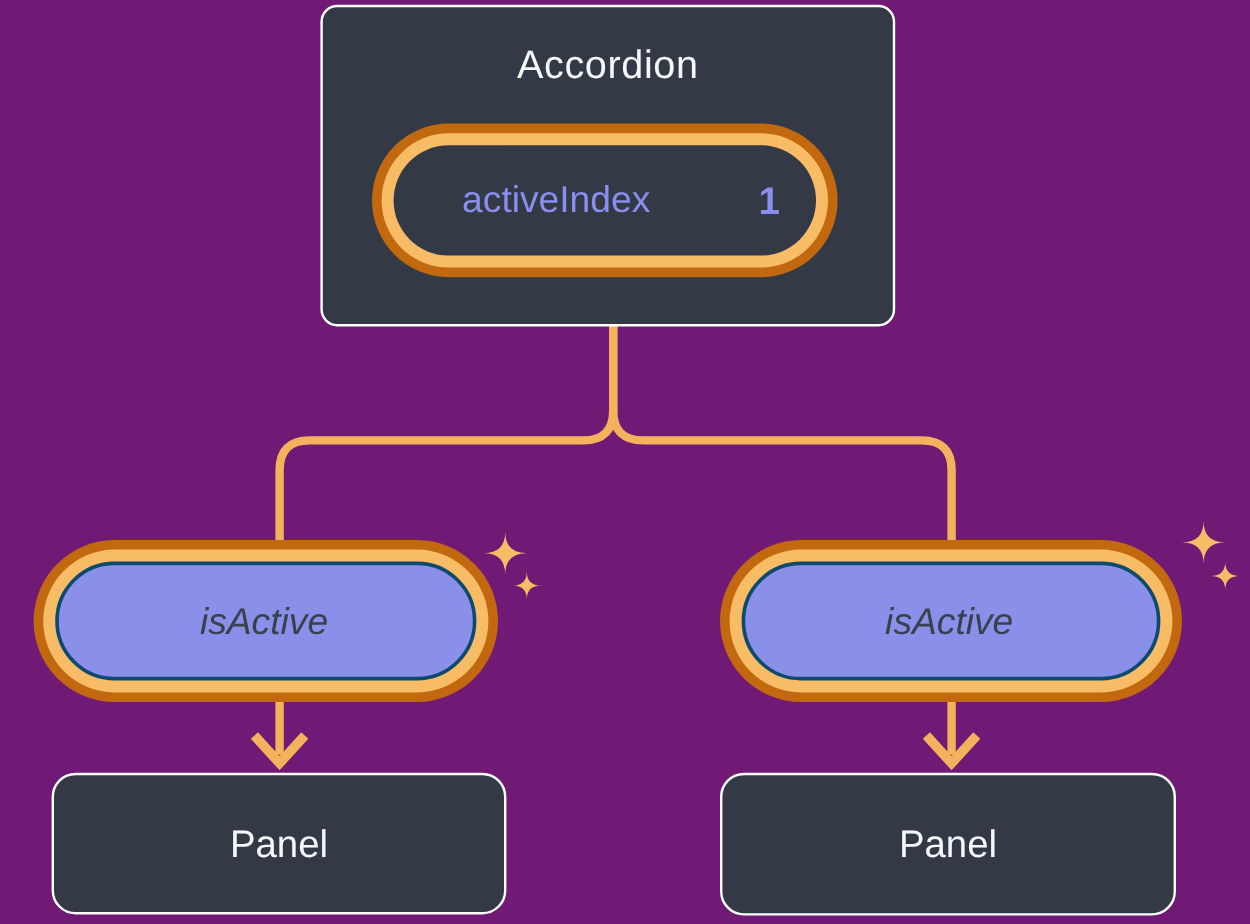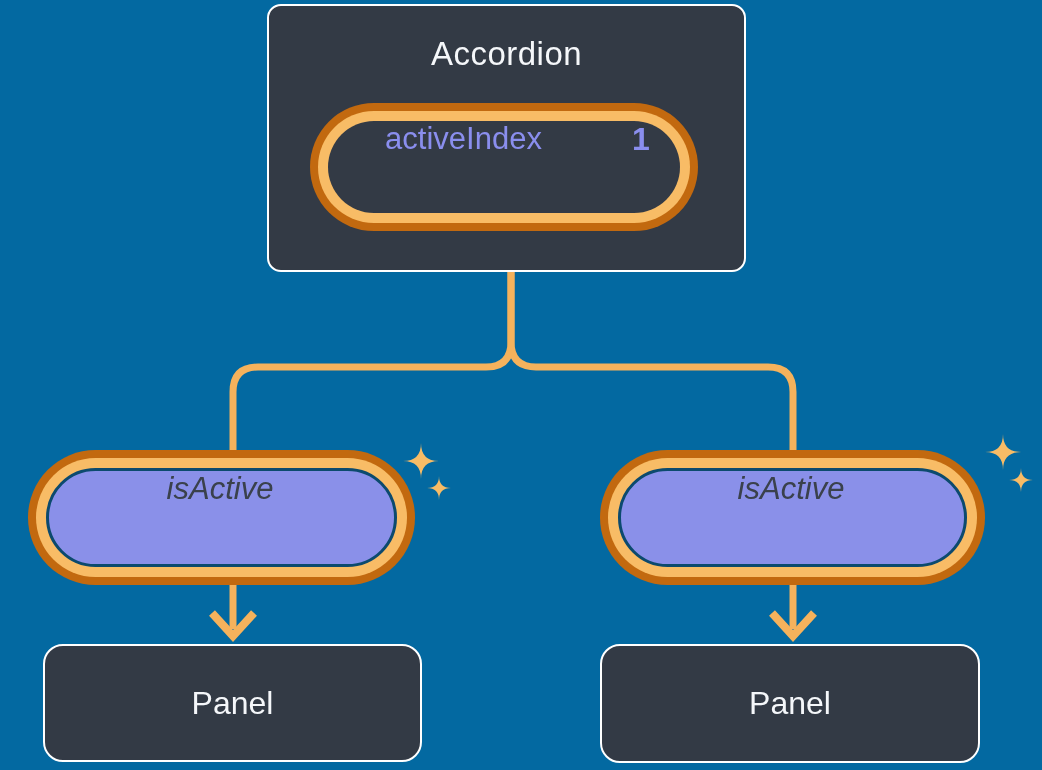--- a/index.html
+++ b/index.html
@@ -5,21 +5,21 @@
   html, body {
     margin: 0;
     padding: 0;
     background: #4D6672;
     font-family: "Liberation Sans", sans-serif;
   }
   .stage {
     position: relative;
     width: 1042px;
     height: 770px;
-    background: #0369a1;
+    background: #701a75;
     overflow: hidden;
   }
   .overlay {
     position: absolute;
     left: 0; top: 0;
     pointer-events: none;
   }
   .node {
     position: absolute;
     box-sizing: border-box;
@@ -61,21 +61,21 @@
     background: #F8BC66; 
     border-radius: 999px;
     height: 100%;
     padding: 10px;
   }
   .pill-body {
     box-sizing: border-box;
     height: 100%;
     border-radius: 999px;
     display: flex;
-    align-items: flex-start;
+    align-items: center;
     overflow: hidden;
   }
   .dark-body {
     background: #333A45;
     color: #8A8EEE;
   }
   .purple-body {
     background: #8A90E9;
     border: 3px solid #0c4a6e;
     color: #3A414C;

